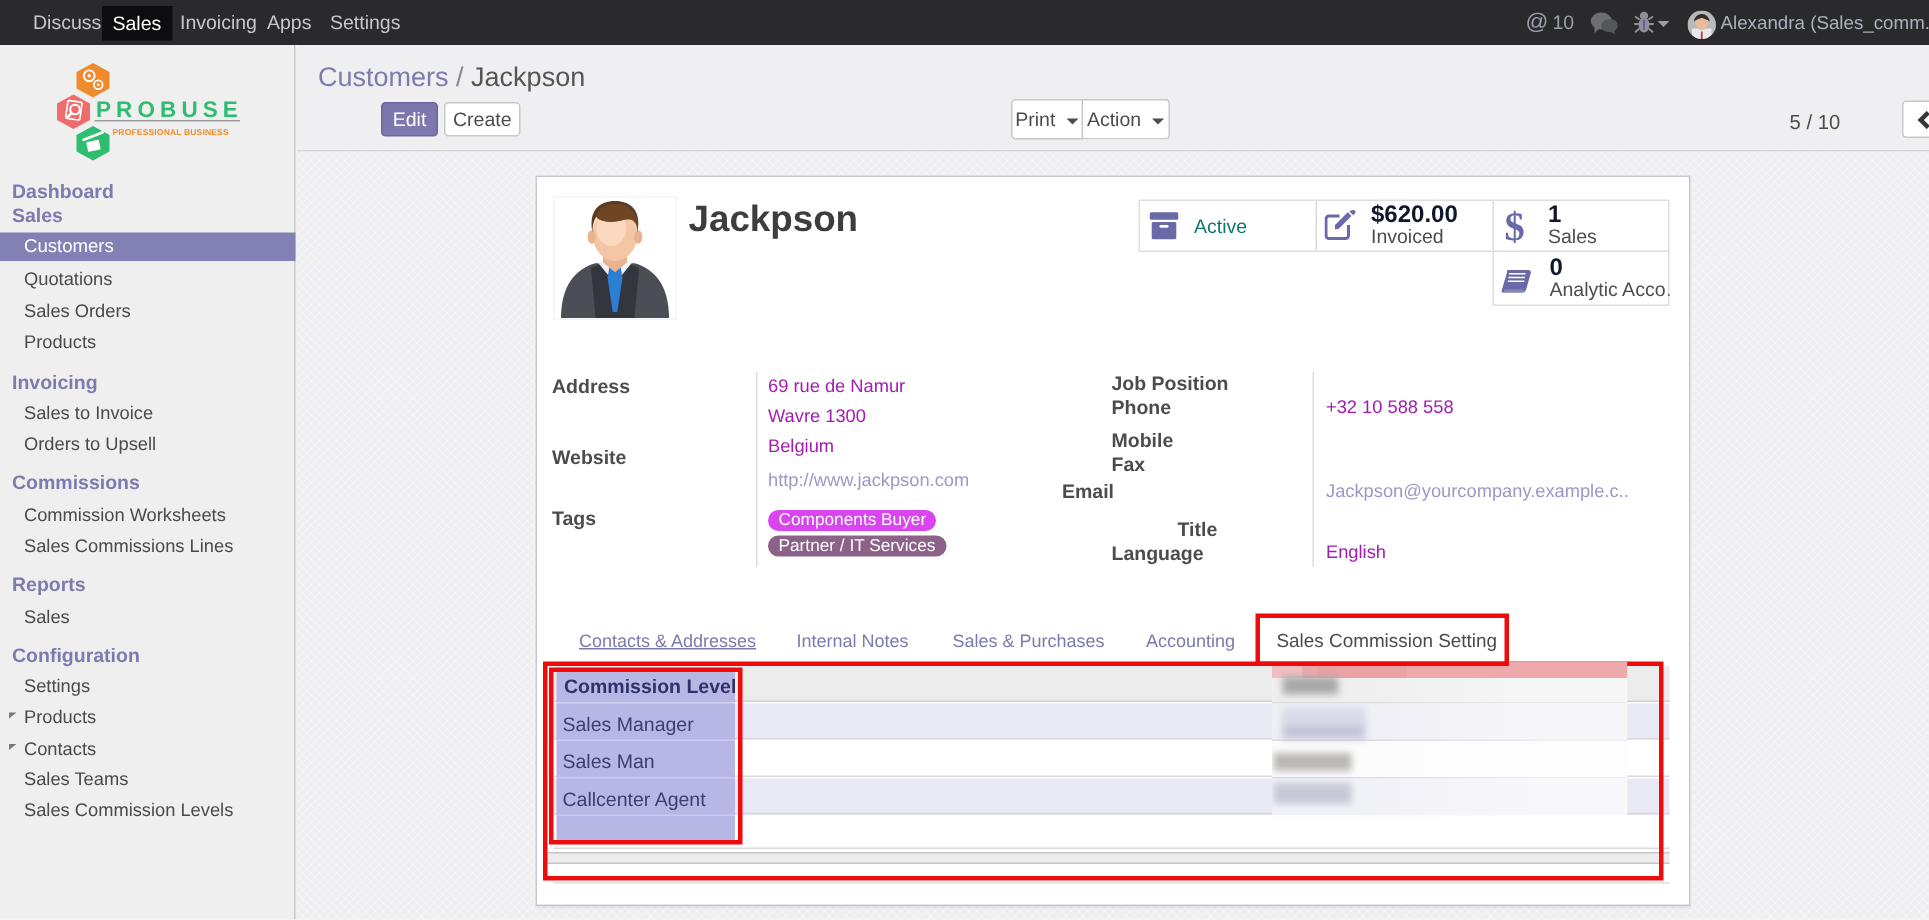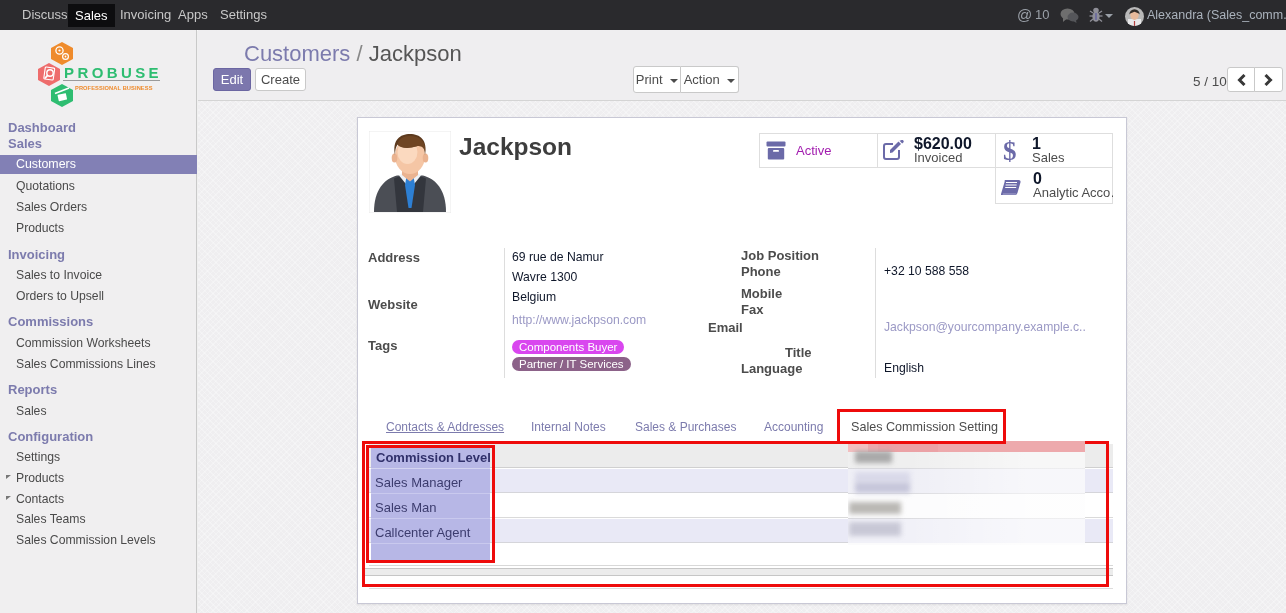--- a/index.html
+++ b/index.html
@@ -14,32 +14,32 @@
   .nav-active { background:#0d0d0f; color:#fff; top:4px; height:23px; line-height:23px; padding:0 7px; }
 
   
   #sidebar { position:absolute; left:0; top:30px; width:197px; height:583px; background:#f0eff0; border-right:1px solid #c9c9c9; }
   .side-head { position:absolute; left:8px; color:#7c7bad; font-weight:bold; font-size:13px; }
   .side-item { position:absolute; left:16px; color:#4a4a4a; font-size:12.2px; }
   #side-active { position:absolute; left:0; top:125px; width:197px; height:19px; background:#8280b5; color:#fff; font-size:12.4px; line-height:19px; padding-left:16px; }
 
   
   #cpanel { position:absolute; left:198px; top:30px; width:1088px; height:71px; background:#efeef0; border-bottom:1px solid #d4d4d4; }
-  .btn { position:absolute; border:1px solid #c9c9c9; border-radius:3px; background:#fff; color:#4c4c4c; font-size:13px; text-align:center; }
+  .btn { position:absolute; border:1px solid #c9c9c9; border-radius:3px; background:#fff; color:#4c4c4c; font-size:13px; text-align:center;margin-left:41px; }
   .caret { display:inline-block; width:0; height:0; border-left:4px solid transparent; border-right:4px solid transparent; border-top:4px solid #4c4c4c; vertical-align:middle; margin-left:4px; }
 
   
   #content { position:absolute; left:198px; top:101px; width:1088px; height:512px; background:#f0f0f0;
     background:#efeef0;
     background-image:repeating-linear-gradient(45deg, rgba(255,255,255,.28) 0 1px, rgba(0,0,0,0) 1px 4px),
                      repeating-linear-gradient(-45deg, rgba(255,255,255,.28) 0 1px, rgba(0,0,0,0) 1px 4px); }
   #card { position:absolute; left:357px; top:117px; width:770px; height:487px; background:#fff; border:1px solid #c8c8d5; box-shadow:0 1px 2px rgba(0,0,0,.08); }
 
   .lbl { position:absolute; font-weight:bold; color:#4c4c4c; font-size:13px; }
-  .val { position:absolute; color:#0f172a; font-size:12.2px; }
+  .val { position:absolute; color:#a21caf; font-size:12.2px; }
   .link { color:#9b99c5; }
   .vsep { position:absolute; width:1px; background:#ddd; }
 
   .tag { position:absolute; height:14px; line-height:14px; border-radius:8px; color:#fff; font-size:11.5px; padding:0 7px; }
 
   
   .statbox { position:absolute; background:#fff; border:1px solid #dedede; }
   .stat-num { color:#0f172a; font-weight:bold; font-size:16px; line-height:13px; }
   .stat-txt { color:#4c4c4c; font-size:13px; line-height:15px; }
 
@@ -147,21 +147,21 @@
     <div class="side-item" style="top:420px;">Settings</div>
     <div class="side-item" style="top:441px;">Products</div>
     <div class="side-item" style="top:462px;">Contacts</div>
     <div class="abs" style="left:6px; top:445px; width:0; height:0; border-top:-28px solid transparent; border-bottom:4px solid transparent; border-left:5px solid #777;"></div>
     <div class="abs" style="left:6px; top:466px; width:0; height:0; border-top:-28px solid transparent; border-bottom:4px solid transparent; border-left:5px solid #777;"></div>
     <div class="side-item" style="top:482px;">Sales Teams</div>
     <div class="side-item" style="top:503px;">Sales Commission Levels</div>
   </div>
 
   <div id="cpanel"></div>
-  <div class="abs" style="left:212px; top:41px; font-size:22px; color:#7c7bad;margin-left:32px;">Customers <span style="color:#888;">/</span>  <span style="color:#555;">Jackpson</span></div>
+  <div class="abs" style="left:212px; top:41px; font-size:18px; color:#7c7bad;">Customers <span style="color:#888;">/</span>  <span style="color:#555;">Jackpson</span></div>
   <div class="btn" style="left:213px; top:68px; width:38px; height:23px; line-height:22px; background:#7c77ad; border-color:#6b66a2; color:#fff;">Edit</div>
   <div class="btn" style="left:255px; top:68px; width:51px; height:23px; line-height:22px;">Create</div>
 
   <div class="btn" style="left:633px; top:66px; width:48px; height:27px; line-height:26px; border-radius:3px 0 0 3px;">Print <span class="caret"></span></div>
   <div class="btn" style="left:681px; top:66px; width:58px; height:27px; line-height:26px; border-left:none; border-radius:0 3px 3px 0;">Action <span class="caret"></span></div>
 
   <div class="abs" style="left:1193px; top:74px; font-size:13.5px; color:#4c4c4c;">5 / 10</div>
   <div class="btn" style="left:1227px; top:67px; width:28px; height:25px; border-radius:3px 0 0 3px;"><svg width="9" height="12" viewBox="0 0 9 12" style="margin-top:6px;">
         <path d="M7.5 1 L2.5 6 L7.5 11" fill="none" stroke="#383838" stroke-width="3"></path>
       </svg></div>
@@ -198,21 +198,21 @@
   <div class="statbox" style="left:759px; top:133px; width:119px; height:35px;"></div>
   <div class="statbox" style="left:877px; top:133px; width:119px; height:35px;"></div>
   <div class="statbox" style="left:995px; top:133px; width:118px; height:35px;"></div>
   <div class="statbox" style="left:995px; top:167px; width:118px; height:37px;"></div>
 
   <svg class="abs" style="left:766px; top:141px;" width="20" height="19" viewBox="0 0 20 19">
     <rect x="0.5" y="0.5" width="19" height="5" rx="1" fill="#6b6aa8"></rect>
     <rect x="1.8" y="7" width="16.4" height="11.5" rx="1" fill="#6b6aa8"></rect>
     <rect x="7" y="9" width="6" height="1.8" rx="0.9" fill="#fff"></rect>
   </svg>
-  <div class="abs" style="left:796px; top:143px; font-size:13px; color:#a21caf;">Active</div>
+  <div class="abs" style="left:796px; top:143px; font-size:13px; color:#0f766e;">Active</div>
 
   <svg class="abs" style="left:883px; top:140px;" width="21" height="20" viewBox="0 0 21 20">
     <path d="M16 10 L16 17 A2 2 0 0 1 14 19 L3 19 A2 2 0 0 1 1 17 L1 6 A2 2 0 0 1 3 4 L10 4" fill="none" stroke="#6b6aa8" stroke-width="2"></path>
     <path d="M7 13 L9.5 12.5 L18 4 L15.5 1.5 L7 10 Z" fill="#6b6aa8"></path>
     <path d="M16.5 0.8 L19.2 3.5 L20.3 2.4 A1.4 1.4 0 0 0 20.3 0.5 L19.5 -0.3 Z" fill="#6b6aa8"></path>
   </svg>
   <div class="abs" style="left:914px; top:137px;">
       <div class="stat-num">$620.00</div>
       <div class="stat-txt">Invoiced</div>
     </div>

